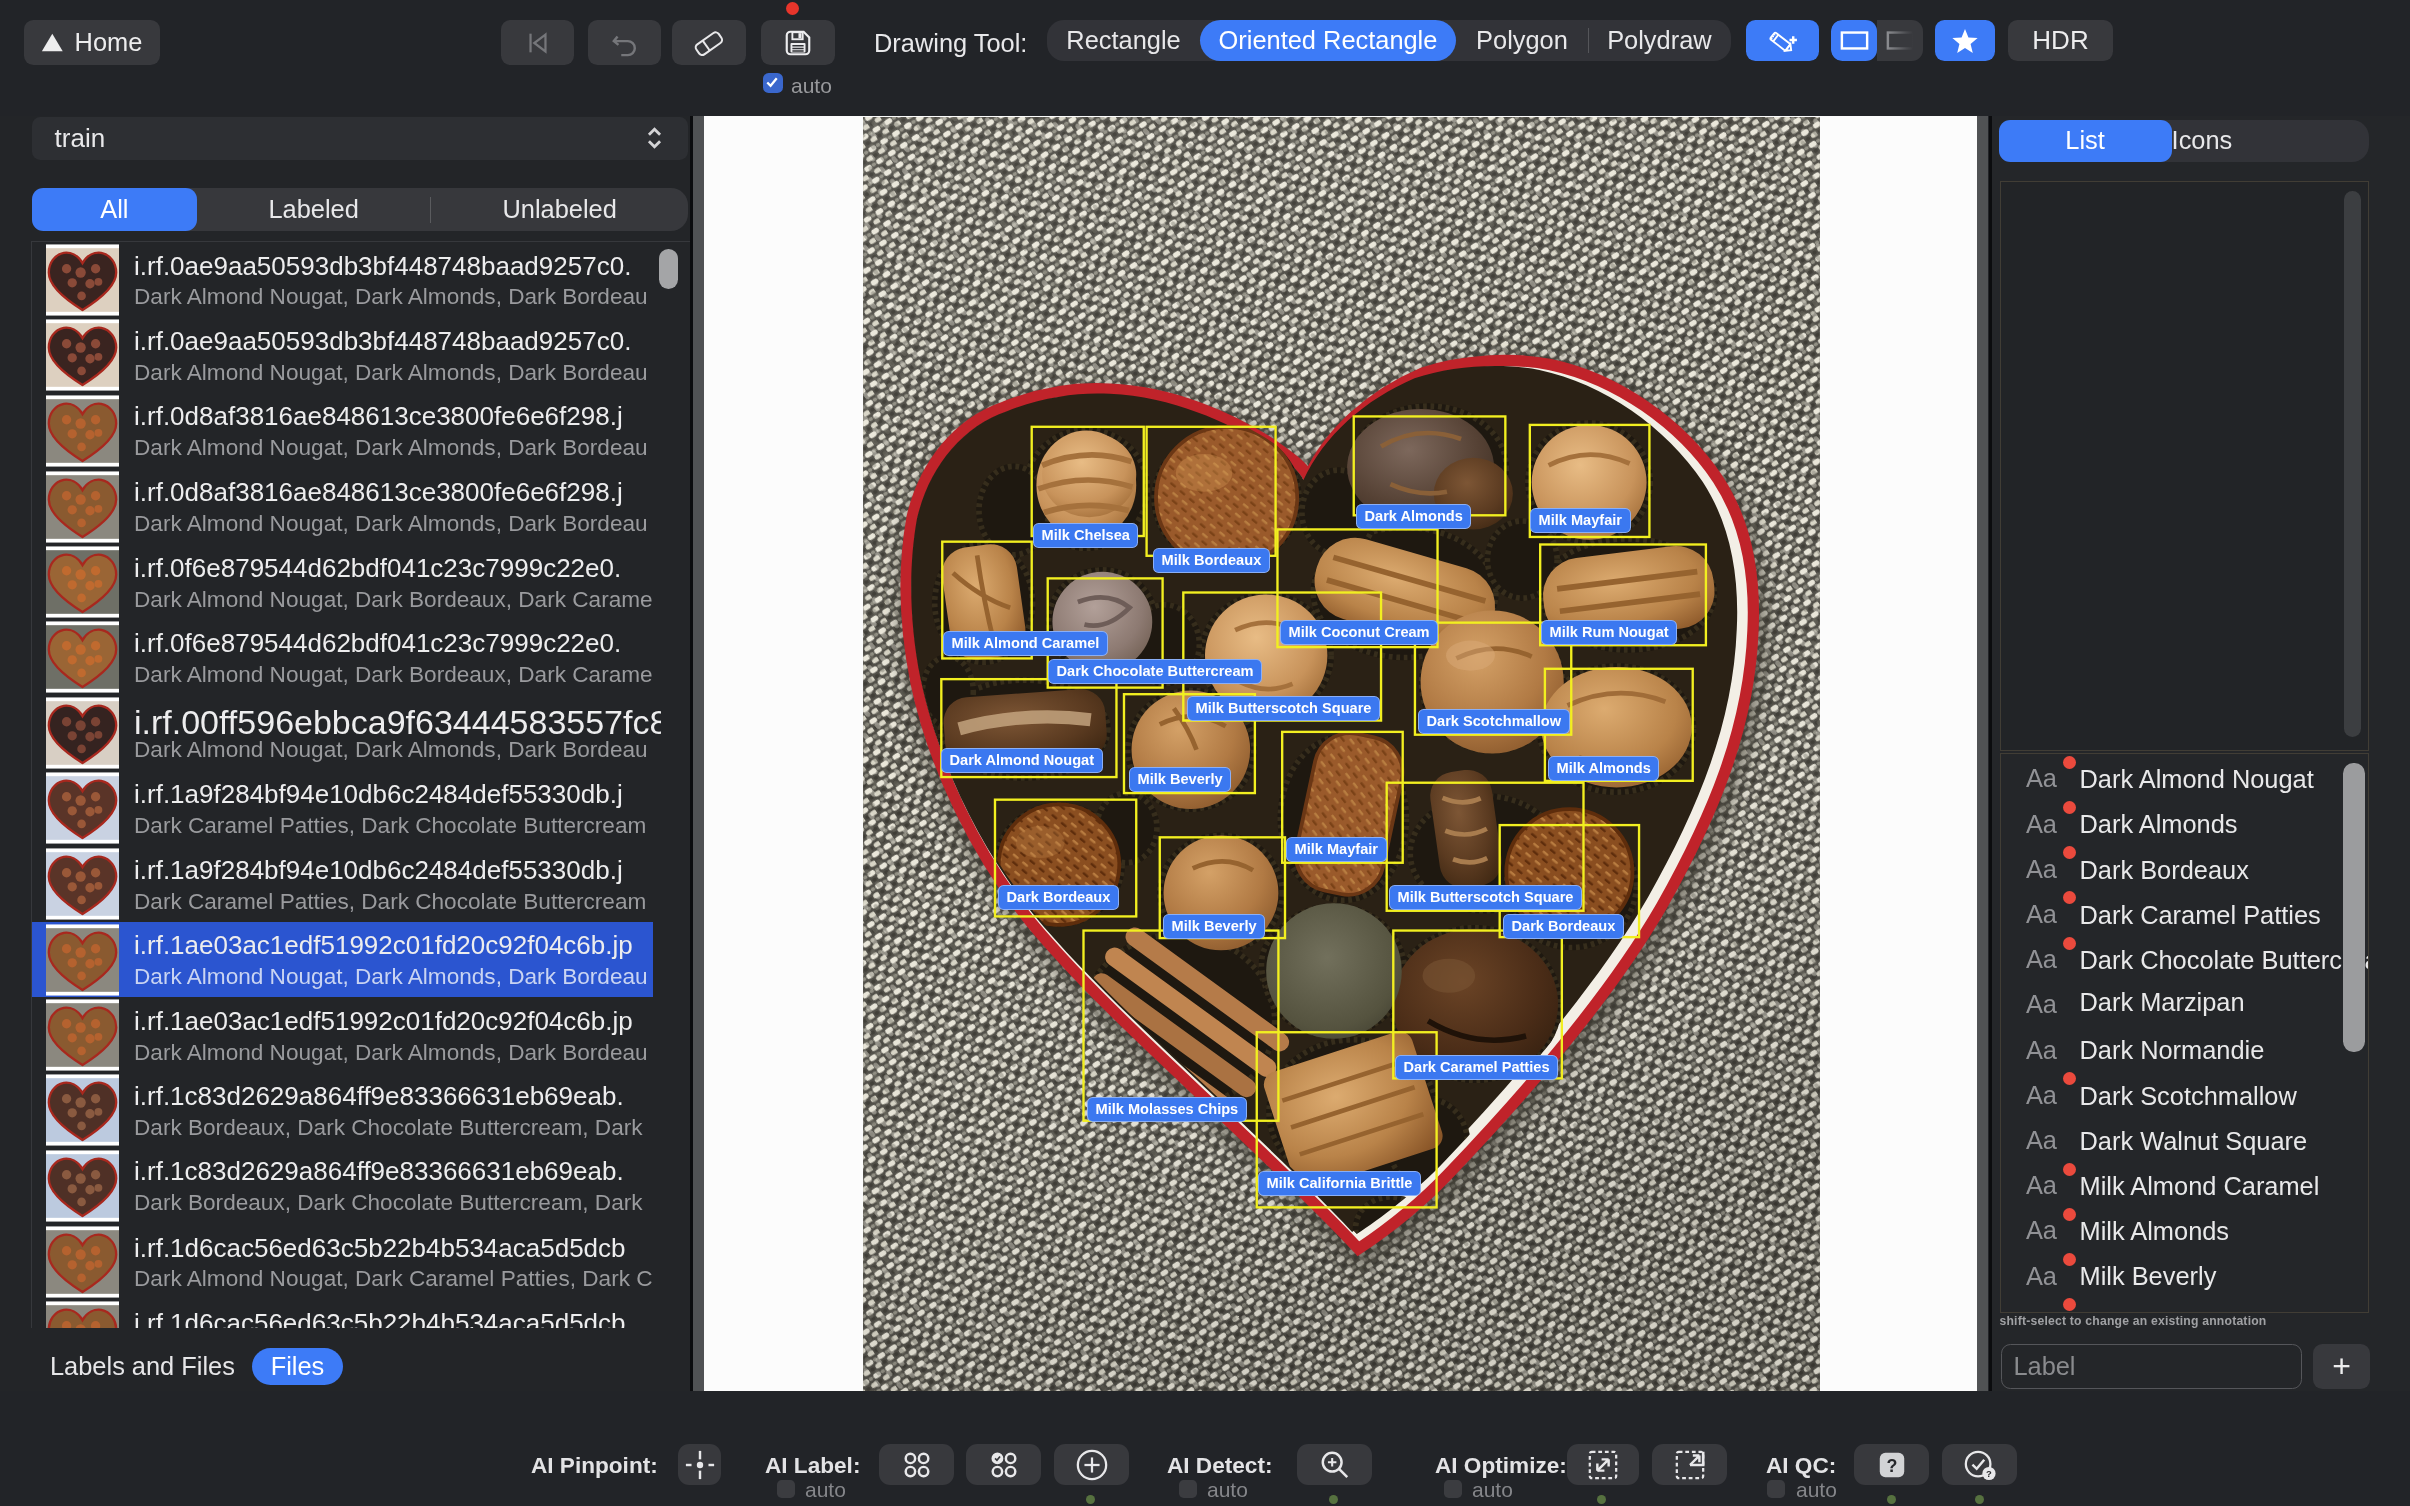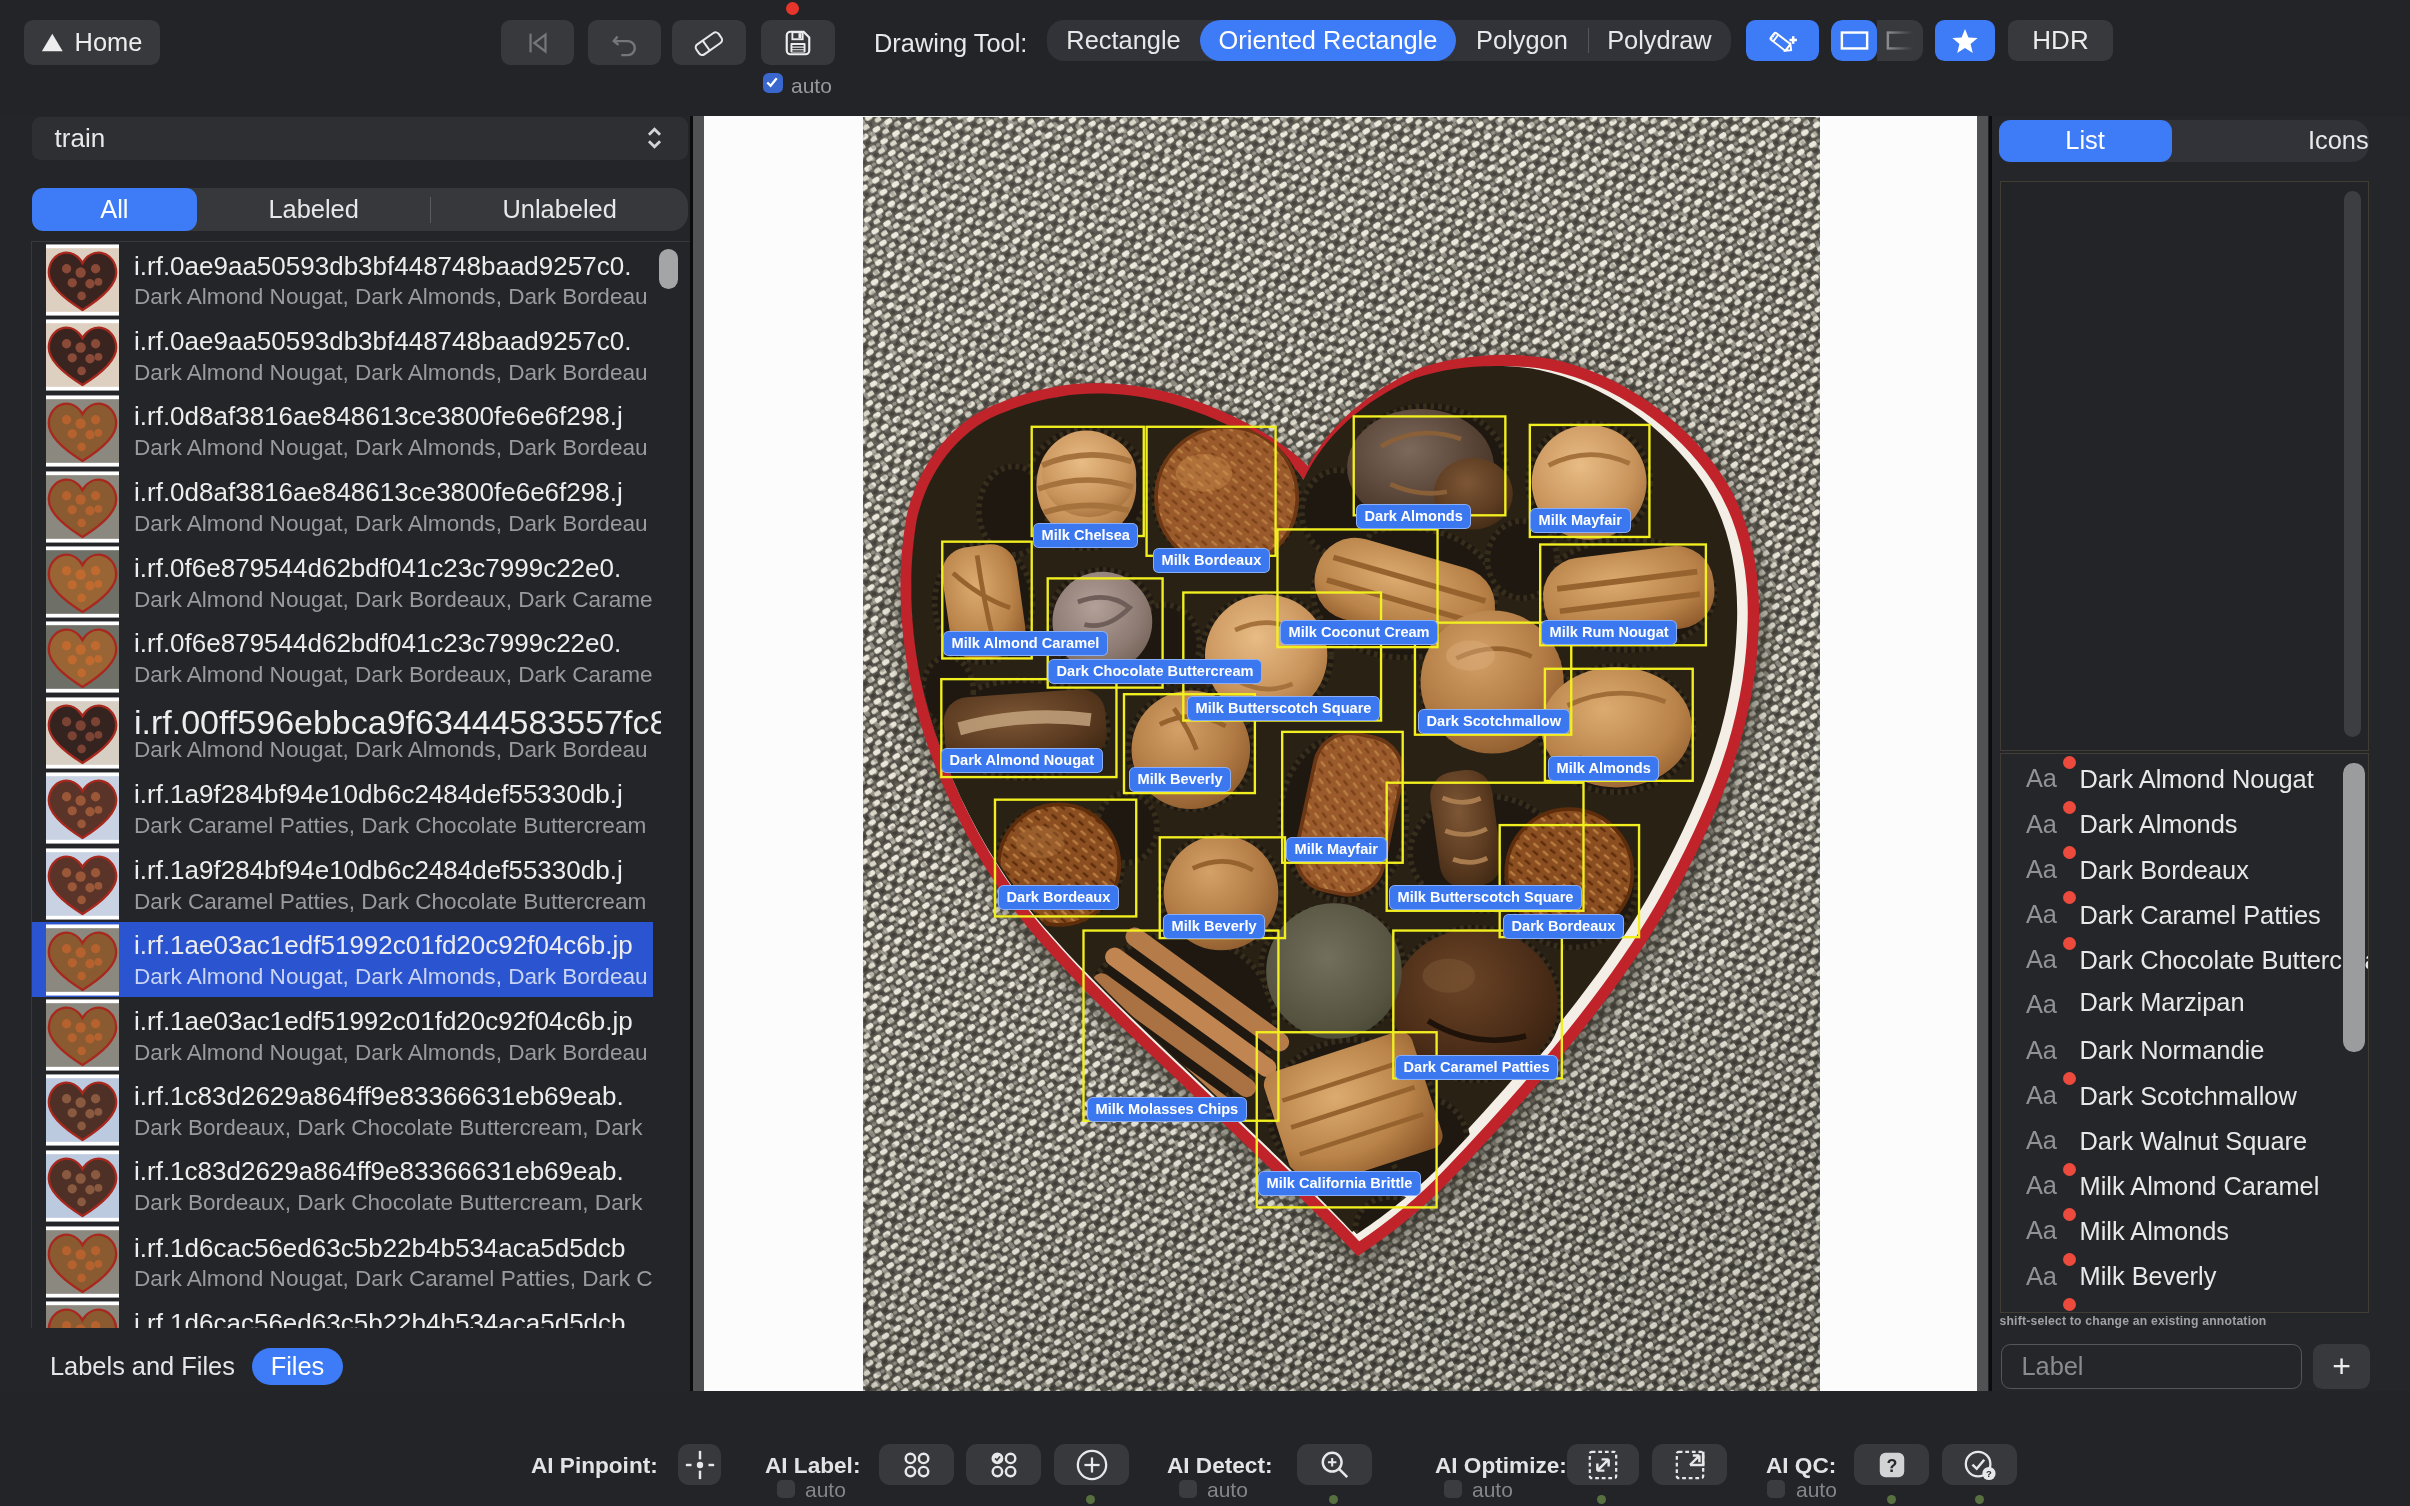--- a/index.html
+++ b/index.html
@@ -629,21 +629,21 @@
         <rect x="563" y="864" width="179" height="157" fill="none" stroke="#f2ef20" stroke-width="2.5"></rect>
         <rect x="234" y="864" width="207" height="202" fill="none" stroke="#f2ef20" stroke-width="2.5"></rect>
         <rect x="418" y="972" width="191" height="186" fill="none" stroke="#f2ef20" stroke-width="2.5"></rect>
       </svg><div class="chip" style="left:170px;top:406px;">Milk Chelsea</div><div class="chip" style="left:290px;top:431px;">Milk Bordeaux</div><div class="chip" style="left:493px;top:387px;">Dark Almonds</div><div class="chip" style="left:667px;top:391px;">Milk Mayfair</div><div class="chip" style="left:80px;top:514px;">Milk Almond Caramel</div><div class="chip" style="left:417px;top:503px;">Milk Coconut Cream</div><div class="chip" style="left:678px;top:503px;">Milk Rum Nougat</div><div class="chip" style="left:185px;top:542px;">Dark Chocolate Buttercream</div><div class="chip" style="left:324px;top:579px;">Milk Butterscotch Square</div><div class="chip" style="left:555px;top:592px;">Dark Scotchmallow</div><div class="chip" style="left:78px;top:631px;">Dark Almond Nougat</div><div class="chip" style="left:266px;top:650px;">Milk Beverly</div><div class="chip" style="left:685px;top:639px;">Milk Almonds</div><div class="chip" style="left:423px;top:720px;">Milk Mayfair</div><div class="chip" style="left:135px;top:768px;">Dark Bordeaux</div><div class="chip" style="left:300px;top:797px;">Milk Beverly</div><div class="chip" style="left:526px;top:768px;">Milk Butterscotch Square</div><div class="chip" style="left:640px;top:797px;">Dark Bordeaux</div><div class="chip" style="left:532px;top:938px;">Dark Caramel Patties</div><div class="chip" style="left:224px;top:980px;">Milk Molasses Chips</div><div class="chip" style="left:395px;top:1054px;">Milk California Brittle</div>
   </div>
 </div>
 
 <div class="abs" id="rightbar" style="left:1992px;top:116px;width:419px;height:1275px;background:#242629;">
   <div class="seg" style="left:6.6px;top:3.8px;width:370px;height:42px;font-size:25.4px;">
     <div class="pill" style="width:173px;height:42px;">List</div>
-    <div style="width:197px;text-align:right;">Icons</div>
+    <div style="width:197px;text-align:left;">Icons</div>
   </div>
   <div class="abs" style="left:7.5px;top:65px;width:369px;height:570px;background:#222427;border:0.9px solid #413d35;">
     <div class="abs" style="right:6.6px;top:8.5px;width:17px;height:546px;background:#3c3e41;border-radius:8.5px;"></div>
   </div>
   <div class="abs" id="labellist" style="left:7.5px;top:637px;width:369px;height:560px;background:#242629;border:0.9px solid #413d35;overflow:hidden;">
 <div class="abs" style="left:25.4px;top:10.4px;font-size:25.4px;color:#919296;">Aa</div>
       <div class="abs" style="left:62px;top:1.9px;width:13px;height:13px;border-radius:50%;background:#eb4a3d;"></div>
 <div class="abs" style="left:79px;top:11.3px;font-size:25.4px;color:#e9e9ea;white-space:nowrap;">Dark Almond Nougat</div>
 <div class="abs" style="left:25.4px;top:56px;font-size:25.4px;color:#919296;">Aa</div>
       <div class="abs" style="left:62px;top:47px;width:13px;height:13px;border-radius:50%;background:#eb4a3d;"></div>
@@ -675,21 +675,21 @@
 <div class="abs" style="left:25.4px;top:508px;font-size:25.4px;color:#919296;">Aa</div>
       <div class="abs" style="left:62px;top:499px;width:13px;height:13px;border-radius:50%;background:#eb4a3d;"></div>
 <div class="abs" style="left:79px;top:508px;font-size:25.4px;color:#e9e9ea;white-space:nowrap;">Milk Beverly</div>
 <div class="abs" style="left:25.4px;top:553px;font-size:25.4px;color:#919296;">Aa</div>
       <div class="abs" style="left:62px;top:544px;width:13px;height:13px;border-radius:50%;background:#eb4a3d;"></div>
 <div class="abs" style="left:79px;top:554px;font-size:25.4px;color:#e9e9ea;white-space:nowrap;">Milk Bordeaux</div>
     <div class="abs" style="right:2.8px;top:9.4px;width:21.7px;height:289px;background:#9b9c9e;border-radius:10.4px;"></div>
   </div>
   <div class="abs" style="left:7.5px;top:1198px;font-size:12.2px;font-weight:bold;color:#a0a1a4;letter-spacing:0.2px;">shift-select to change an existing annotation</div>
   <div class="abs" style="left:9.4px;top:1228px;width:301px;height:45px;border:1.9px solid #55565a;border-radius:9.4px;display:flex;align-items:center;">
-      <span style="margin-left:19px;font-size:25.4px;color:#8a8b8e;">Label</span>
+      <span style="margin-left:11px;font-size:25.4px;color:#8a8b8e;">Label</span>
     </div>
   <div class="btn" style="left:321px;top:1228px;width:57px;height:45px;font-size:32px;font-weight:300;">+</div>
 </div>
 
 <div class="abs" id="bottombar" style="left:0;top:1391px;width:2411px;height:116px;background:#222428;">
 <div class="abs" style="left:531px;top:62px;font-size:22.6px;font-weight:600;color:#e3e3e5;">AI Pinpoint:</div>
     <div class="btn" style="left:678px;top:53px;width:43px;height:41px;border-radius:11.3px;">
       <svg width="32" height="32" viewBox="0 0 34 34" fill="none" stroke="#e8e8ea" stroke-width="2.6">
         <path d="M17 2 V11"></path>
         <path d="M17 23 V32"></path>

